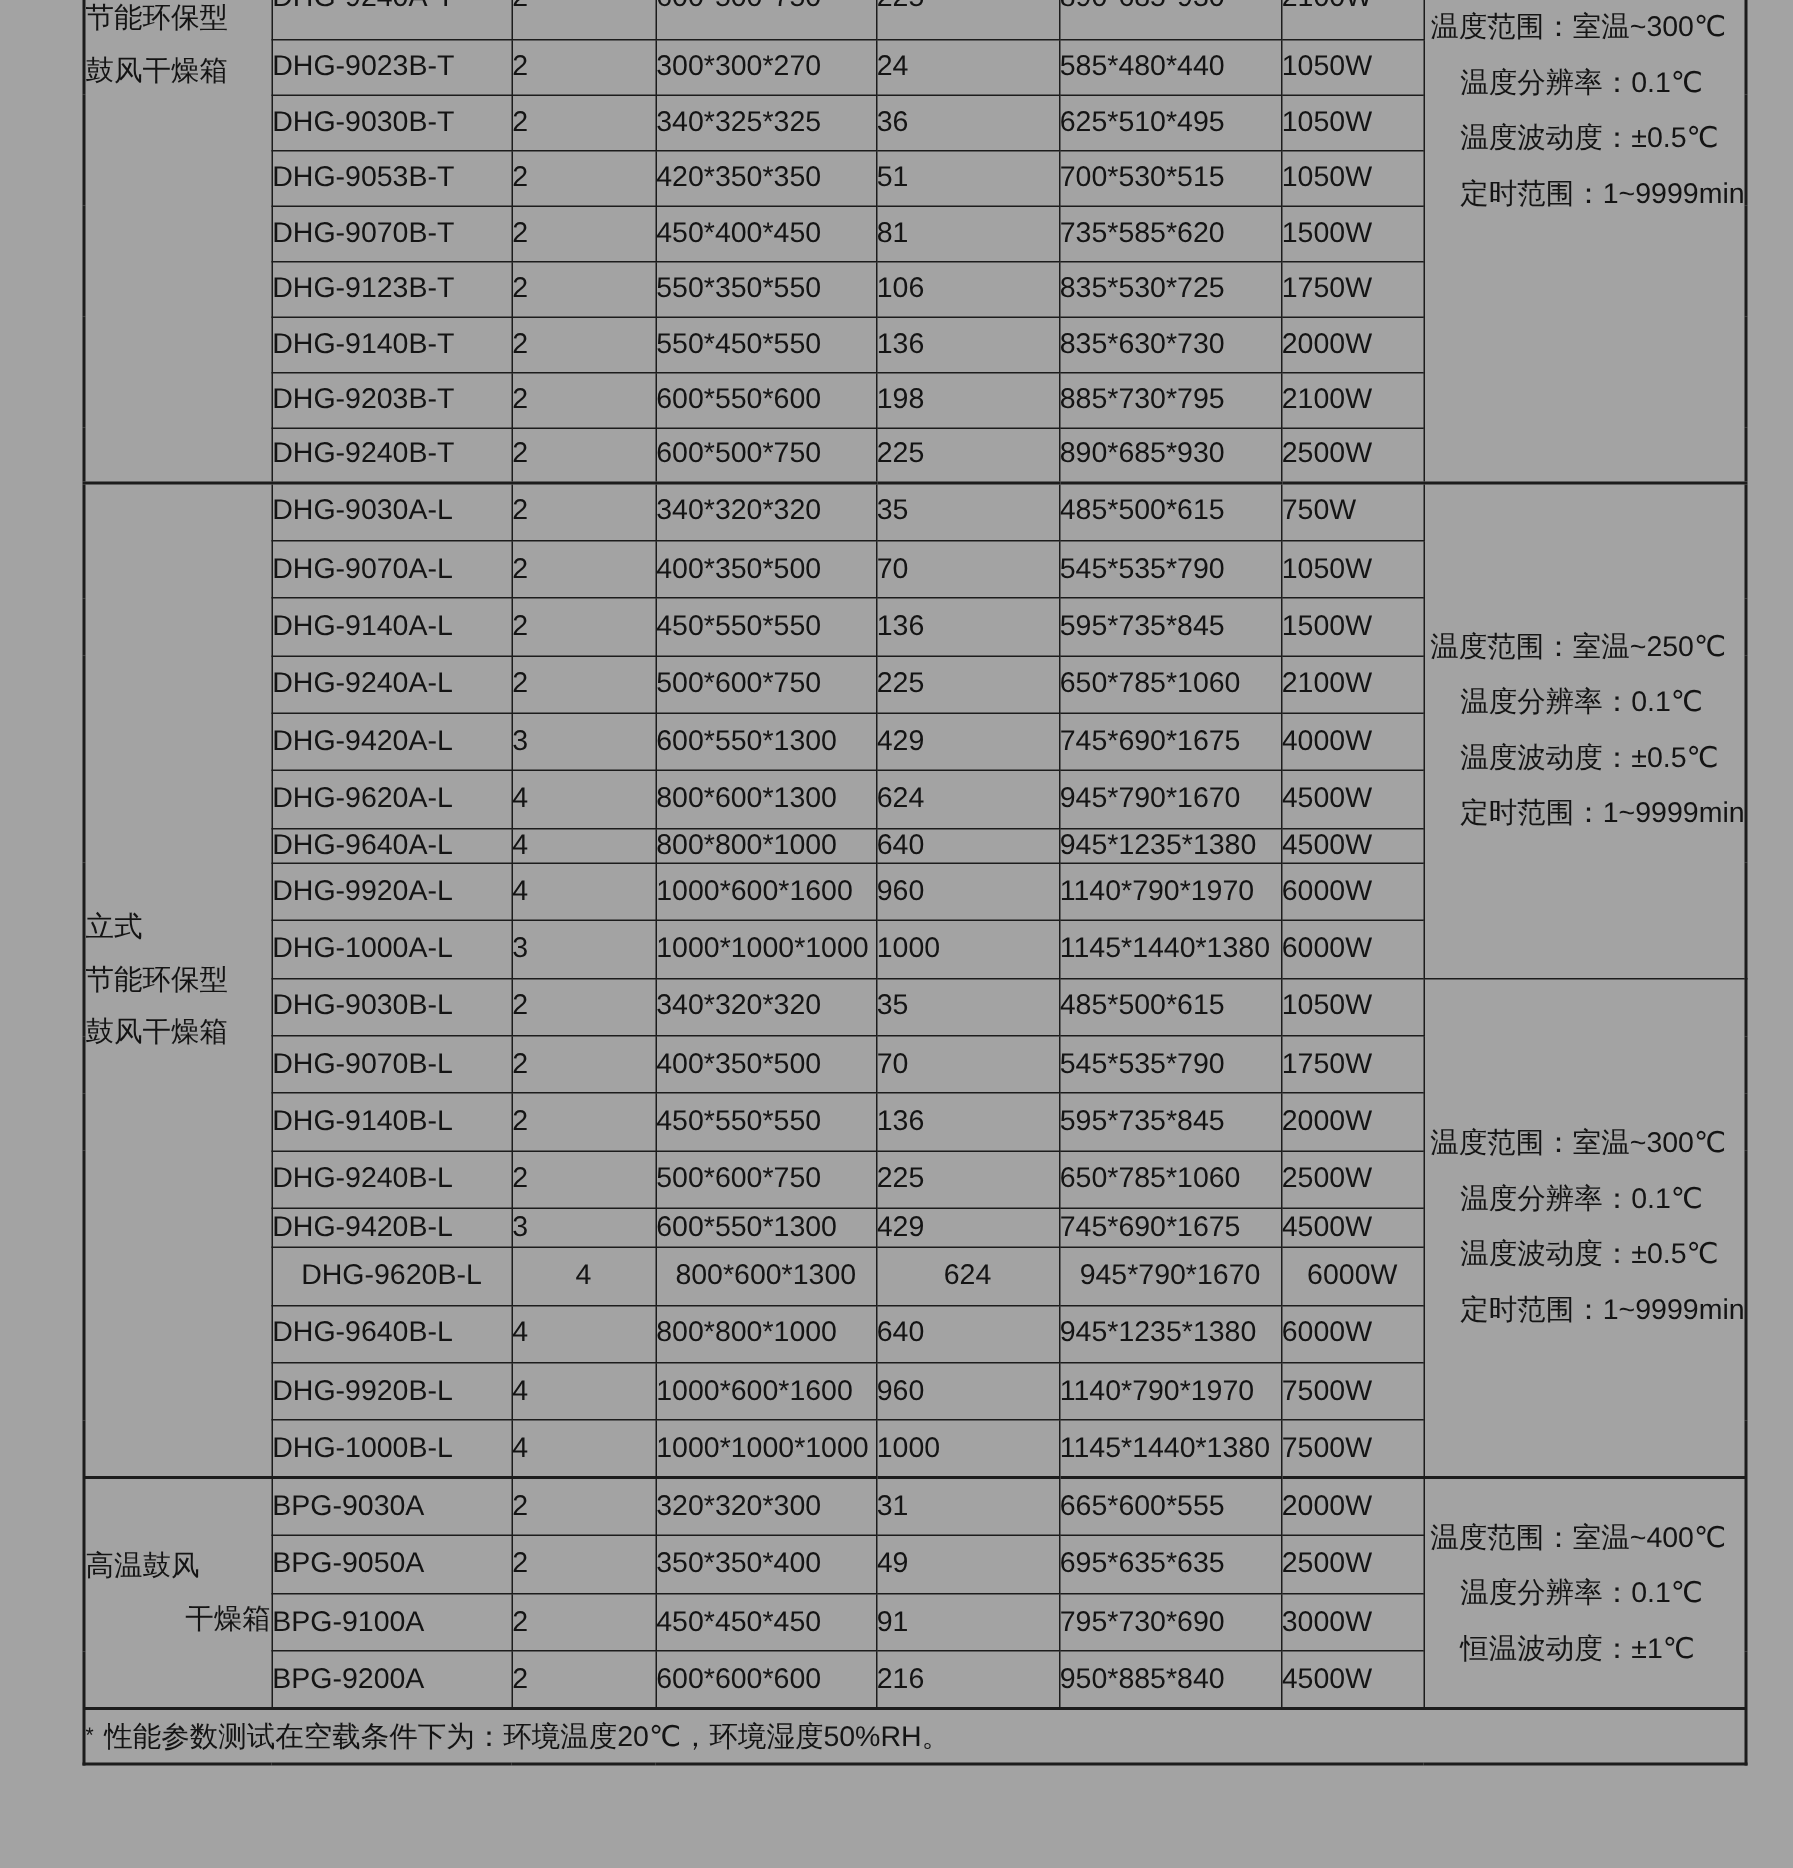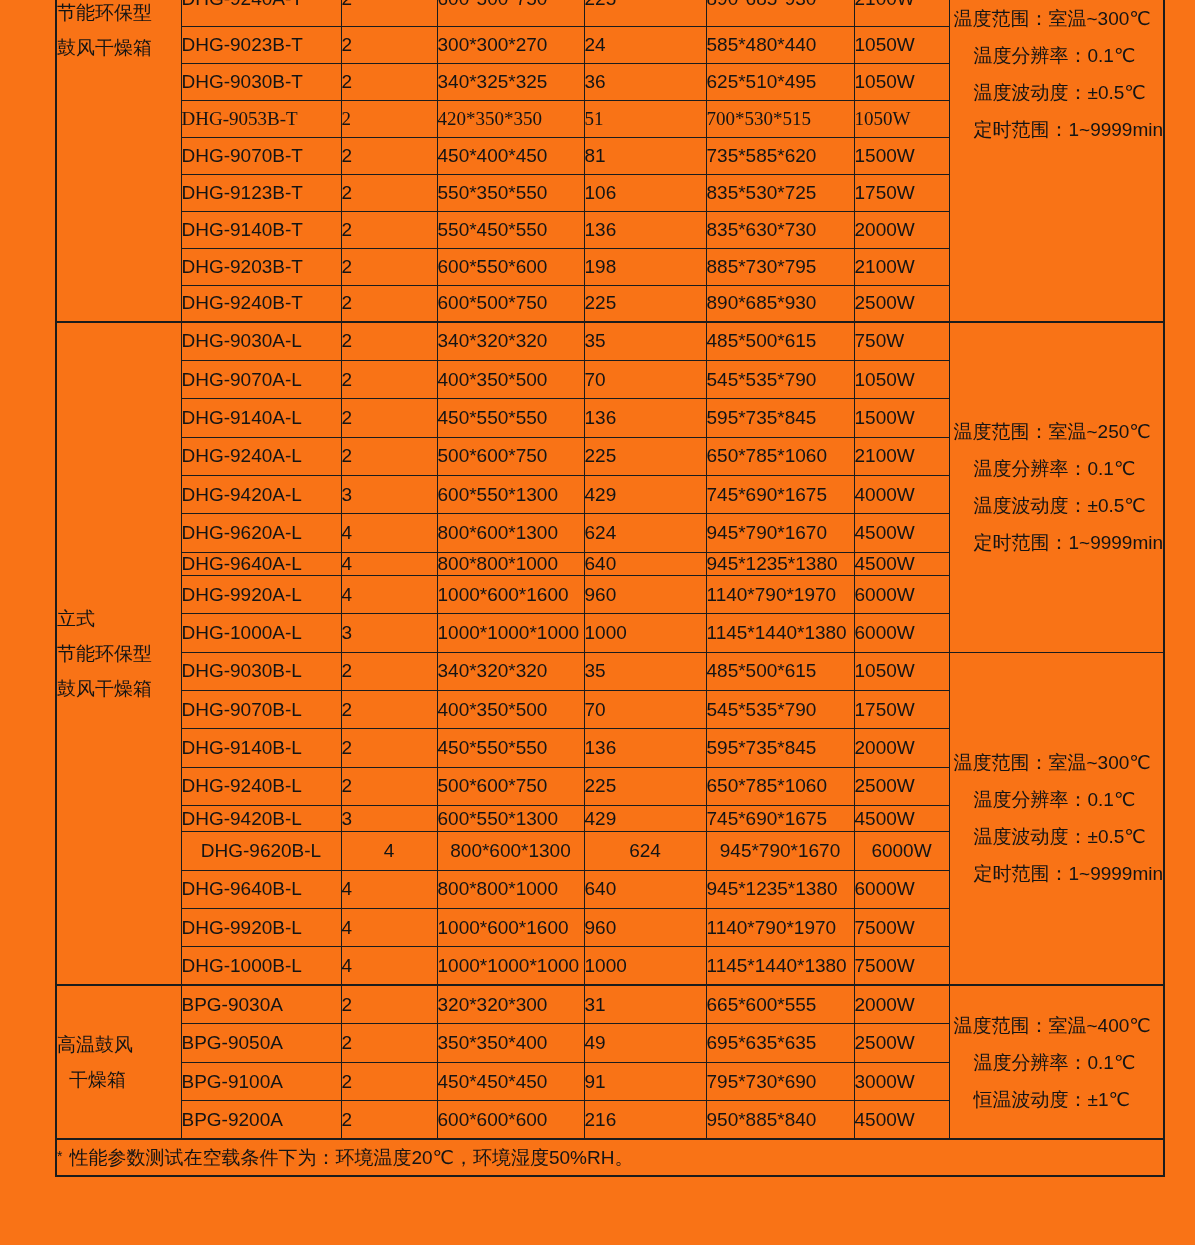--- a/index.html
+++ b/index.html
@@ -1,20 +1,20 @@
 <!DOCTYPE html>
 <html><head>
 <meta charset="utf-8">
 <style>
   html, body { margin: 0; padding: 0; background: #ffffff; }
   .page {
     position: relative;
     width: 1195px;
     height: 1245px;
-    background: #f97316;
+    background: #a3a3a3;
     overflow: hidden;
     font-family: "Liberation Sans", "DejaVu Sans", sans-serif;
     color: #141414;
   }
   table.spec {
     position: absolute;
     left: 55px;
     top: 0;
     border-collapse: collapse;
     table-layout: fixed;
@@ -47,21 +47,21 @@
 
   td.label-cell {
     font-size: 19px;
     vertical-align: middle;
     padding-left: 16px;
   }
   .label-line { line-height: 35px; white-space: nowrap; }
   td.label-sec0 { vertical-align: top; }
   td.label-sec0 .label-line:first-child { margin-top: -5px; }
   td.label-sec2 { padding-left: 3px; }
-  td.label-sec2 .label-line:nth-child(2) { padding-left: 12px; }
+  td.label-sec2 .label-line:nth-child(2) { padding-left: 12px; text-align: right; }
 
   td.params-cell { vertical-align: middle; padding: 0; border-radius: 29px; }
   .pline {
     font-size: 19px;
     line-height: 37px;
     padding-left: 4px;
     white-space: nowrap;
   }
   .pline + .pline { padding-left: 24px; }
 
@@ -139,21 +139,21 @@
           <td class="data-cell"><span>1050W</span></td>
         </tr>
         <tr style="height: 37px;">
           <td class="data-cell"><span>DHG-9030B-T</span></td>
           <td class="data-cell"><span>2</span></td>
           <td class="data-cell"><span>340*325*325</span></td>
           <td class="data-cell"><span>36</span></td>
           <td class="data-cell"><span>625*510*495</span></td>
           <td class="data-cell"><span>1050W</span></td>
         </tr>
-        <tr style="height: 37px; font-family: Liberation Serif, serif;">
+        <tr style="height: 37px;">
           <td class="data-cell"><span>DHG-9053B-T</span></td>
           <td class="data-cell"><span>2</span></td>
           <td class="data-cell"><span>420*350*350</span></td>
           <td class="data-cell"><span>51</span></td>
           <td class="data-cell"><span>700*530*515</span></td>
           <td class="data-cell"><span>1050W</span></td>
         </tr>
         <tr style="height: 37px;">
           <td class="data-cell"><span>DHG-9070B-T</span></td>
           <td class="data-cell"><span>2</span></td>

